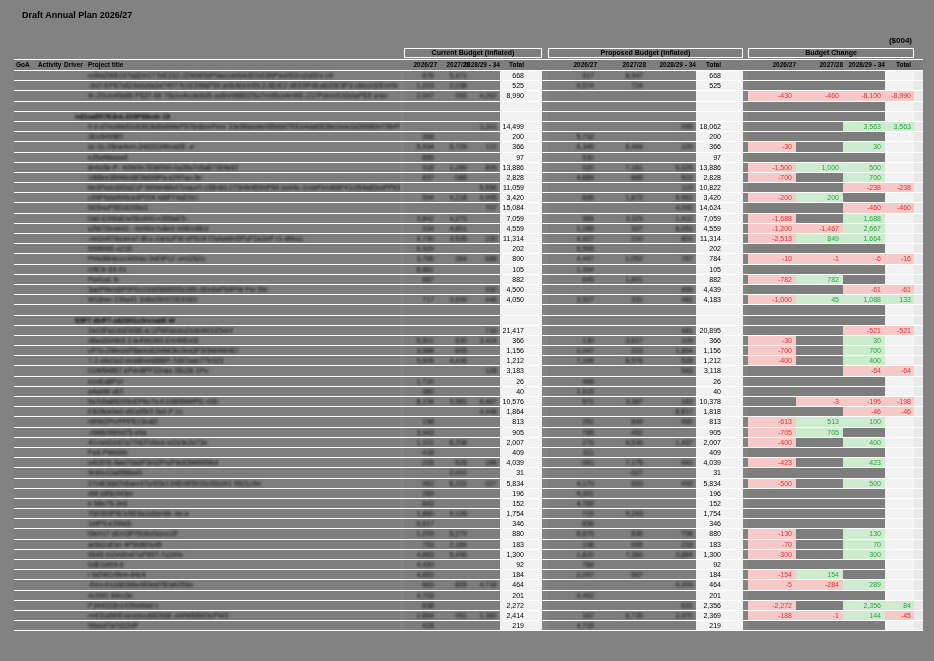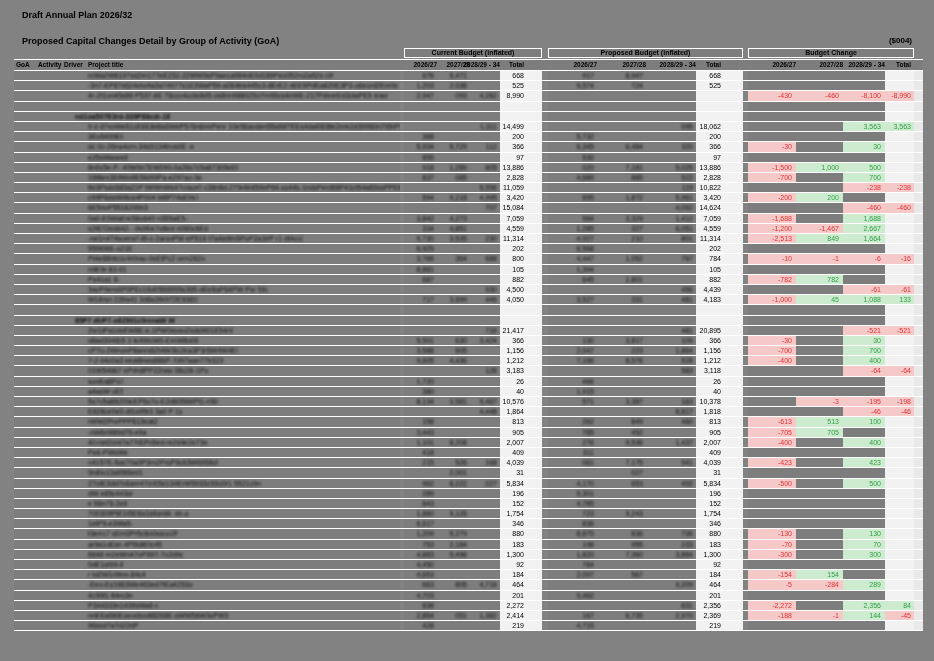--- a/index.html
+++ b/index.html
@@ -20,22 +20,21 @@
   .lt{background:#f2f2f2;}
   .strip{background:#e9e9e9;}
   .num{text-align:right;}
   .blurtxt{filter:blur(1.05px);color:#0b0b0b;display:inline-block;white-space:nowrap;overflow:hidden;vertical-align:top;}
   .secttl{font-weight:bold;}
 </style>
 </head>
 <body>
 
 <div class="page">
-  <div class="doc-title">Draft Annual Plan 2026/32</div>
-  <div class="doc-sub">Proposed Capital Changes Detail by Group of Activity (GoA)</div>
+  <div class="doc-title">Draft Annual Plan 2026/27</div>
   <div class="units">($004)</div>
   <div id="table" style="width: 909px;">
       <div class="ghrow">
         <div class="ghbox" style="left: 390px; width: 136px;">Current Budget (inflated)</div>
         <div class="ghbox" style="left: 534px; width: 193px;">Proposed Budget (inflated)</div>
         <div class="ghbox" style="left: 734px; width: 164px;">Budget Change</div>
       </div>
       <div class="colhdr">
         <span class="chlbl" style="left: 2px;">GoA</span>
         <span class="chlbl" style="left: 24px;">Activity</span>

